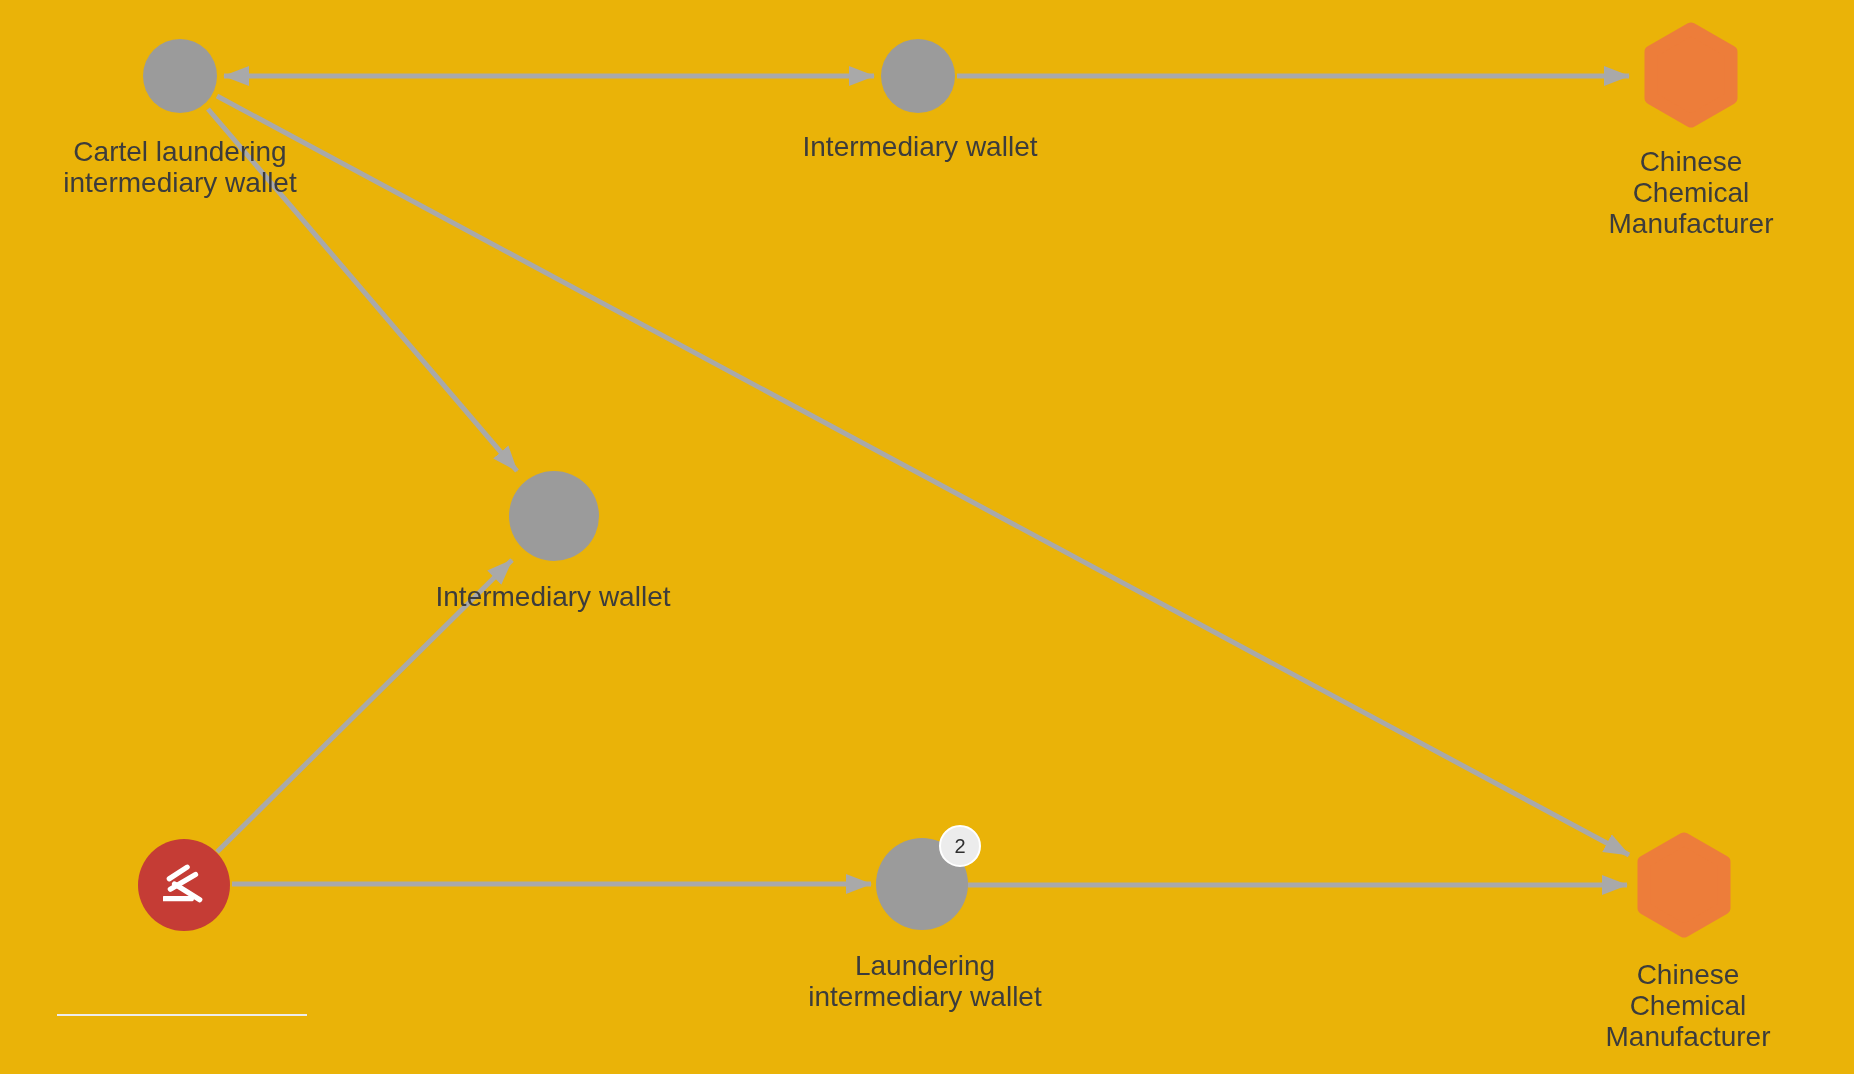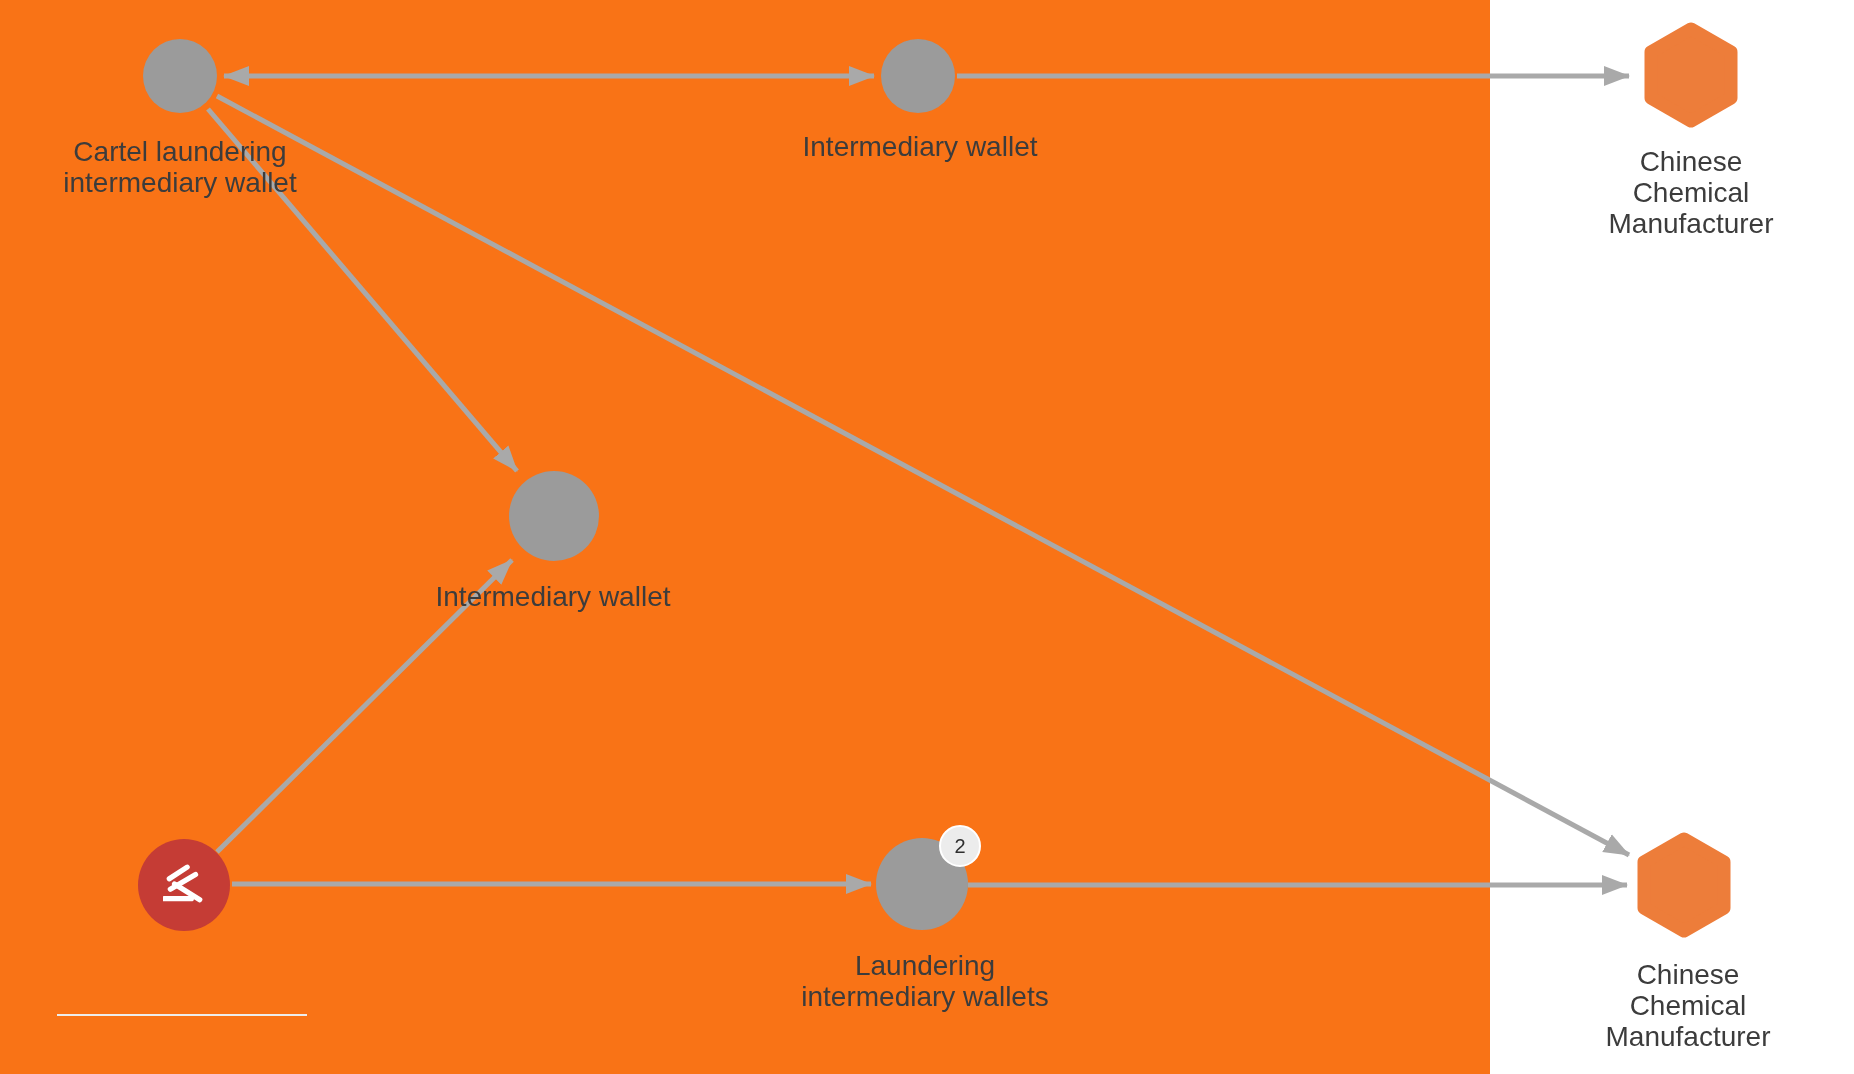--- a/index.html
+++ b/index.html
@@ -1,20 +1,20 @@
 <!DOCTYPE html>
 <html><head>
 <meta charset="utf-8">
 <style>
   html, body { margin: 0; padding: 0; background: #ffffff; }
   body {
     width: 1854px; height: 1074px; overflow: hidden;
     font-family: "Liberation Sans", sans-serif;
   }
-  .canvas { position: relative; width: 1490px; height: 1074px; background: #f97316; }
+  .canvas { position: relative; width: 1854px; height: 1074px; background: #eab308; }
   .edges-layer { position: absolute; left: 0; top: 0; }
   .edge { stroke: #a9a9a9; stroke-width: 5; fill: none; }
   .node { position: absolute; box-sizing: border-box; }
   .circle-node {
     border-radius: 50%;
     background: #9b9b9b;
     display: flex; align-items: center; justify-content: center;
   }
   .circle-node.sanctioned { background: #c53c35; }
   .hex-node { line-height: 0; }
@@ -94,21 +94,21 @@
     </svg>
   </div>
   <div class="label-underline"></div>
 
   <div class="node circle-node" style="left:876px; top:838px; width:92px; height:92px;">
     <div class="badge">
       <span>2</span>
     </div>
   </div>
   <div class="node-label" style="left:925px; top:950px;">Laundering
-intermediary wallets</div>
+intermediary wallet</div>
 
   <div class="node hex-node" style="left:1632px; top:827px;">
     <svg width="104" height="116" viewBox="-52 -58 104 116">
       <polygon points="0,-46 40,-23 40,23 0,46 -40,23 -40,-23" fill="#ed7d3a" stroke="#ed7d3a" stroke-width="13" stroke-linejoin="round"></polygon>
     </svg>
   </div>
   <div class="node-label" style="left:1688px; top:959px;">Chinese Chemical
 Manufacturer</div>
 
 </div>

